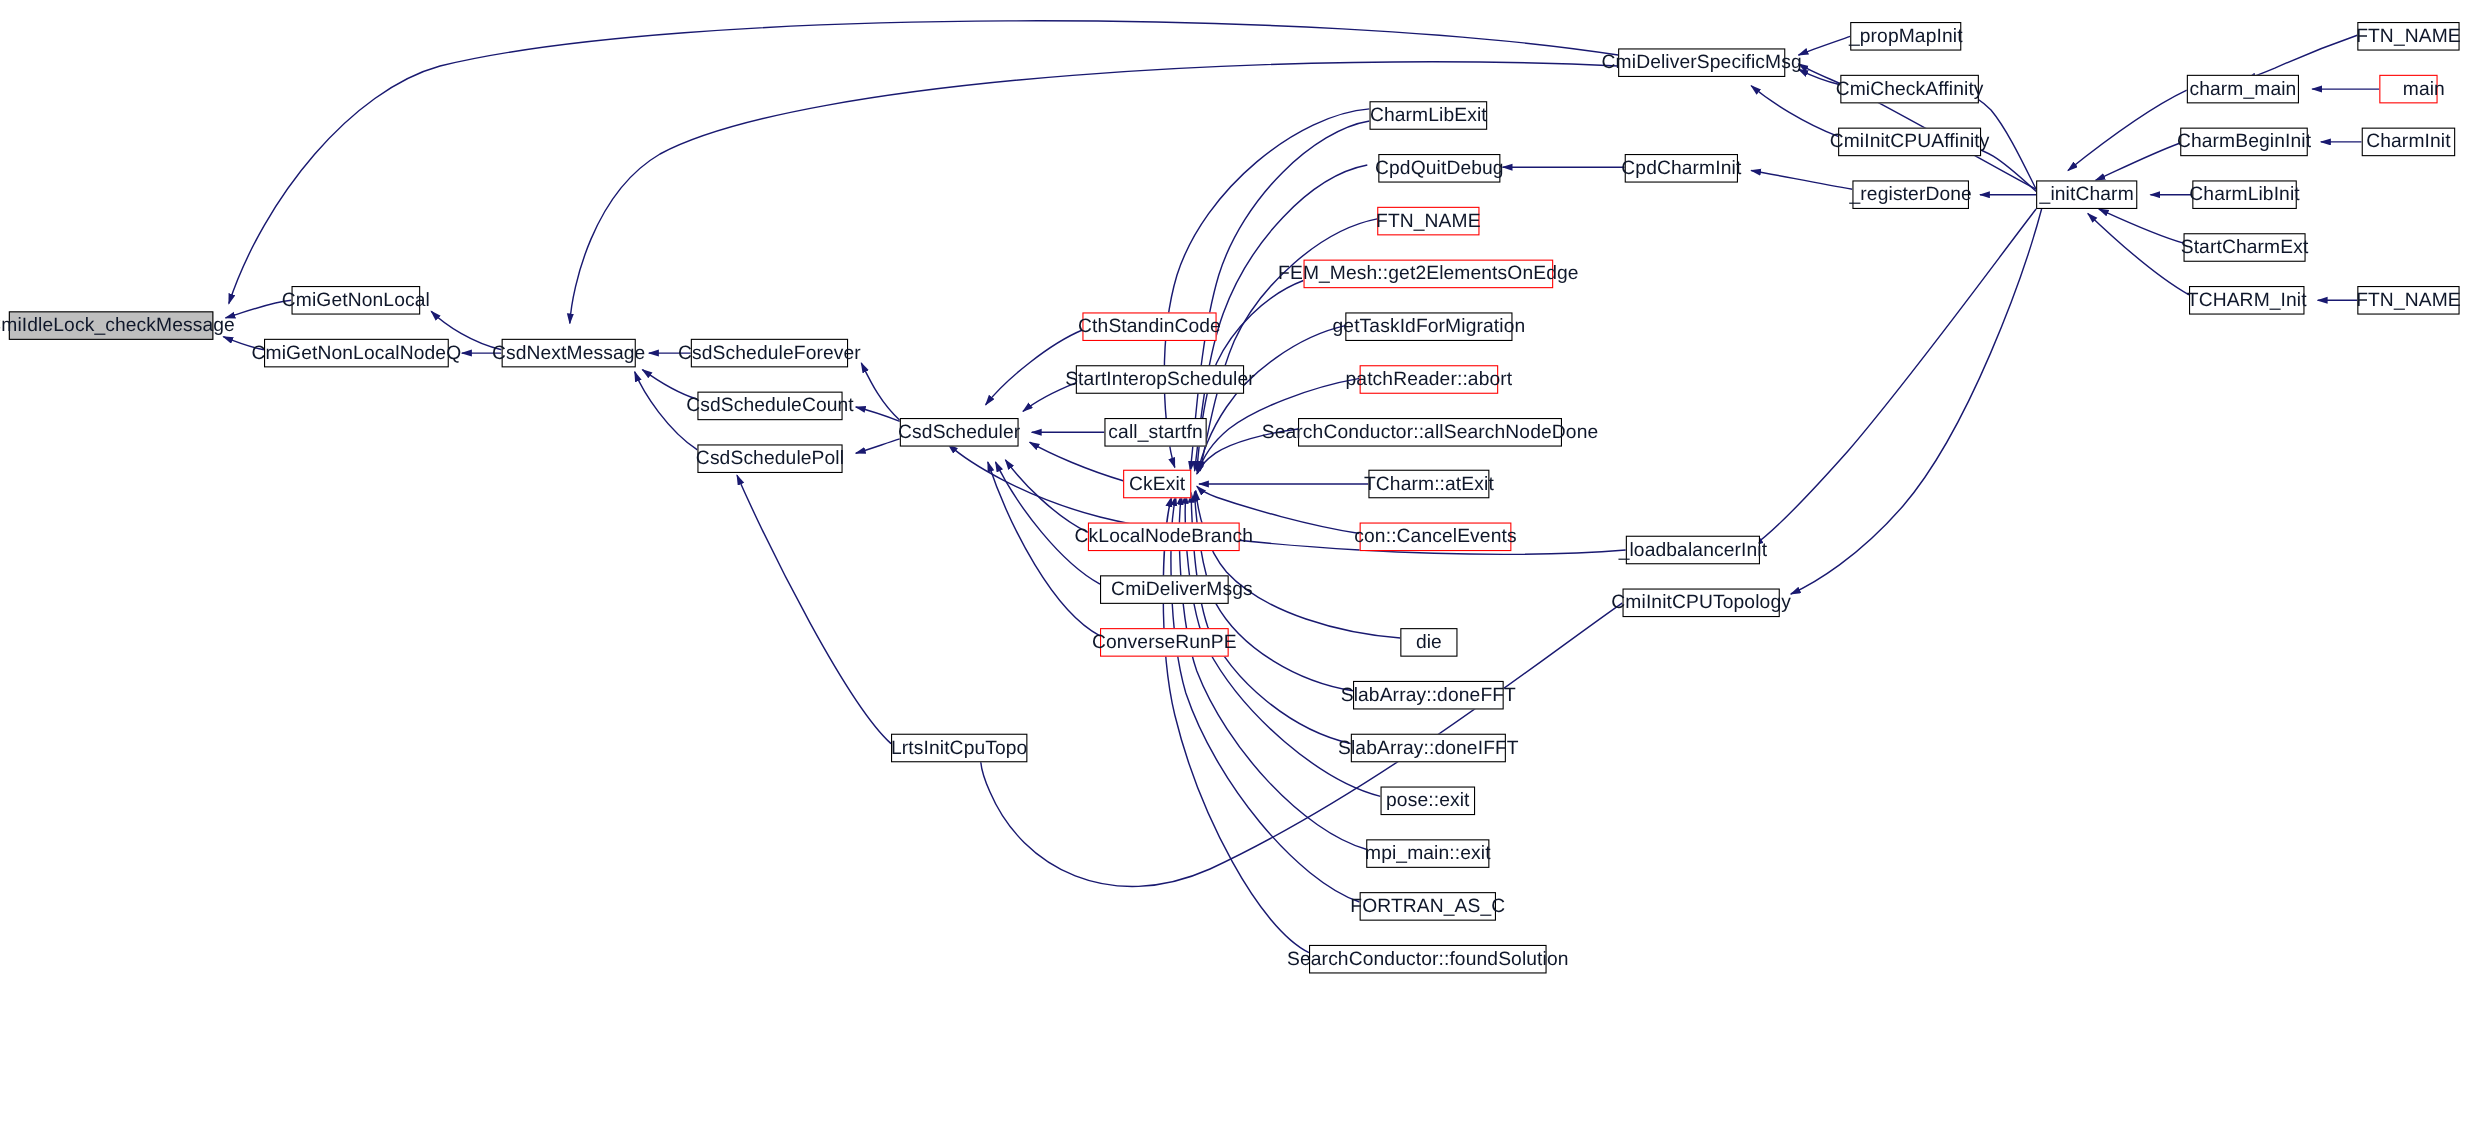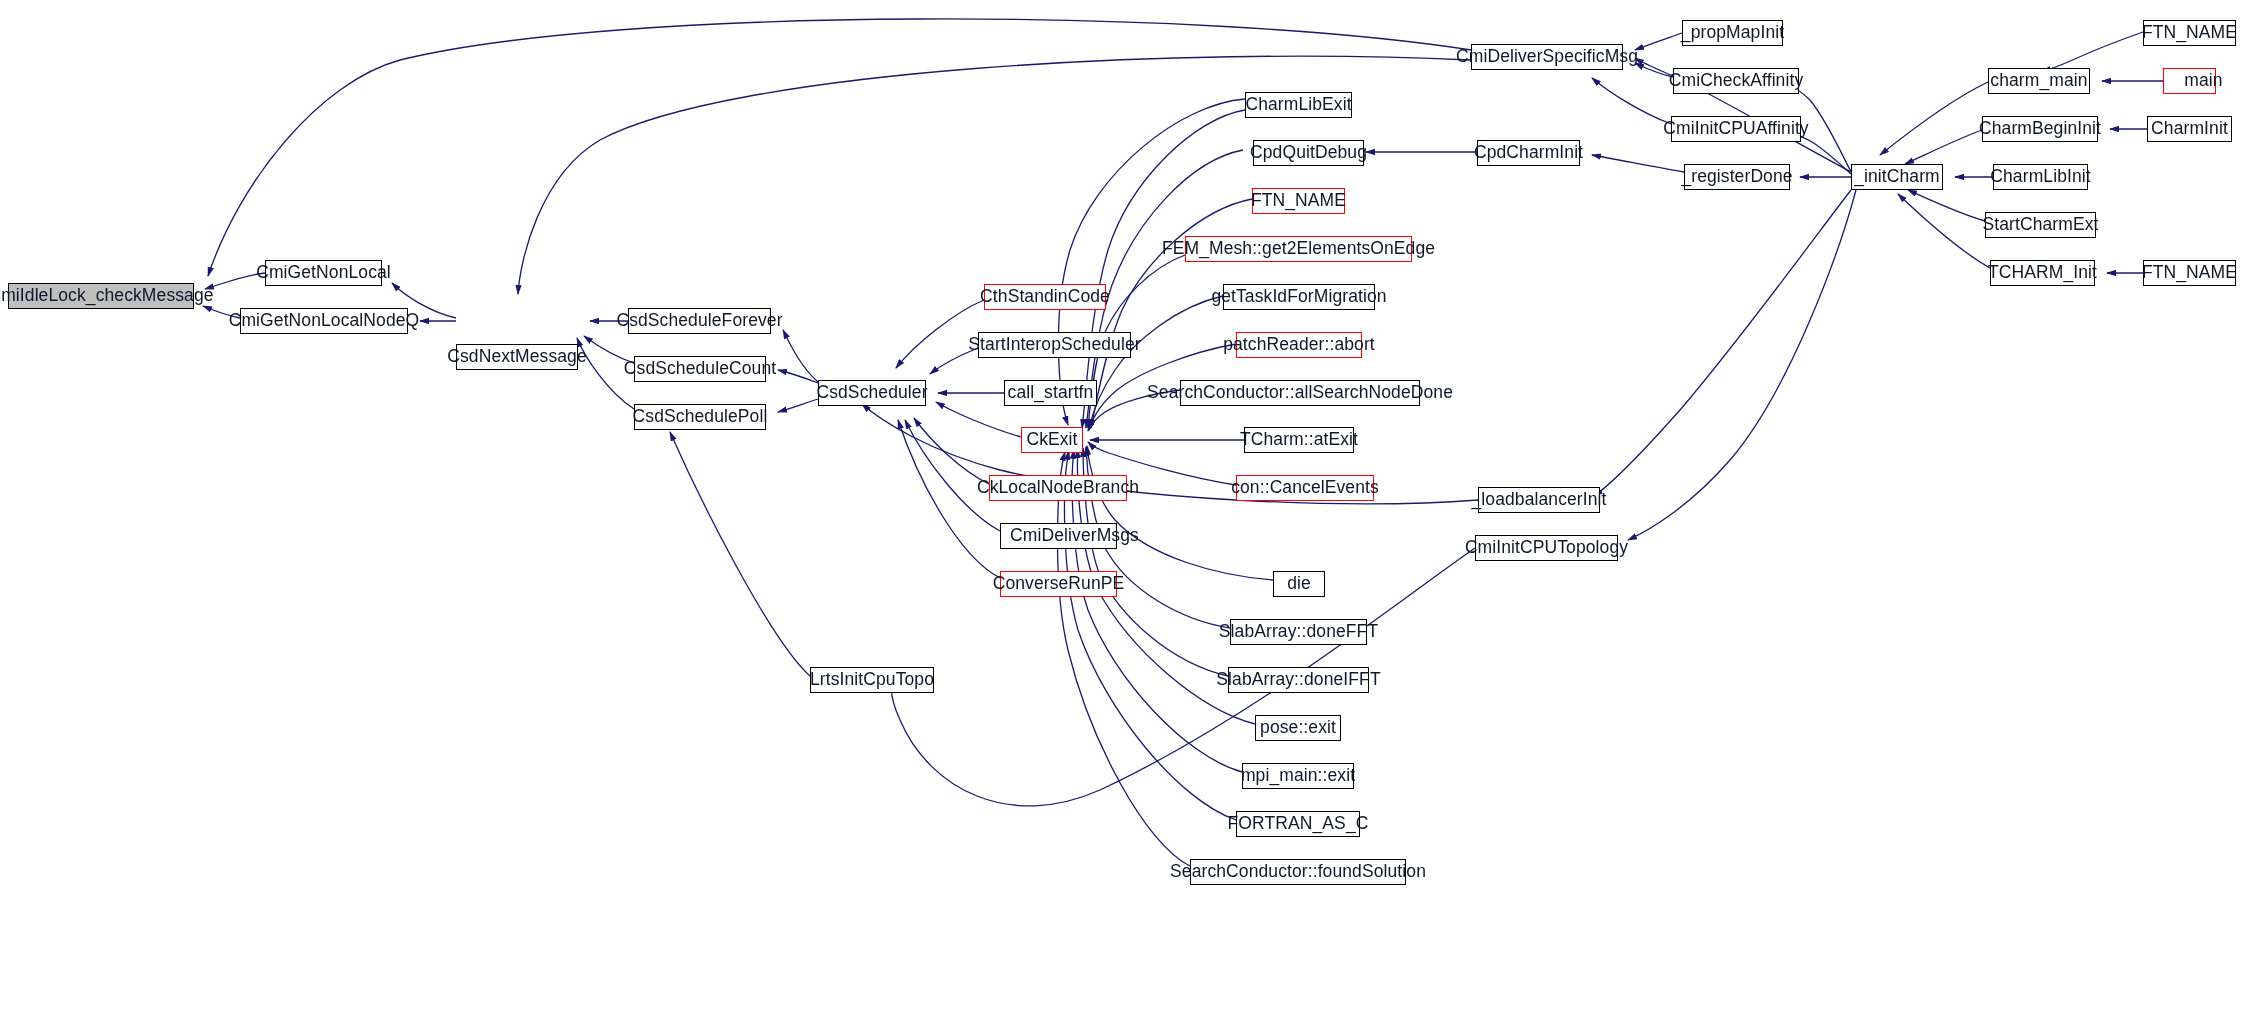--- a/index.html
+++ b/index.html
@@ -101,21 +101,21 @@
   <div id="node-layer">
       <div class="node root" style="left: 8px; top: 283px; width: 186px; height: 26px;">
         <span>CmiIdleLock_checkMessage</span>
       </div>
       <div class="node" style="left: 265px; top: 260px; width: 117px; height: 26px;">
         <span>CmiGetNonLocal</span>
       </div>
       <div class="node" style="left: 240px; top: 308px; width: 168px; height: 26px;">
         <span>CmiGetNonLocalNodeQ</span>
       </div>
-      <div class="node" style="left: 456px; top: 308px; width: 122px; height: 26px; margin-top: 36px;">
+      <div class="node" style="left: 456px; top: 308px; width: 122px; height: 26px;">
         <span>CsdNextMessage</span>
       </div>
       <div class="node" style="left: 628px; top: 308px; width: 143px; height: 26px;">
         <span>CsdScheduleForever</span>
       </div>
       <div class="node" style="left: 634px; top: 356px; width: 132px; height: 26px;">
         <span>CsdScheduleCount</span>
       </div>
       <div class="node" style="left: 634px; top: 404px; width: 132px; height: 26px;">
         <span>CsdSchedulePoll</span>

